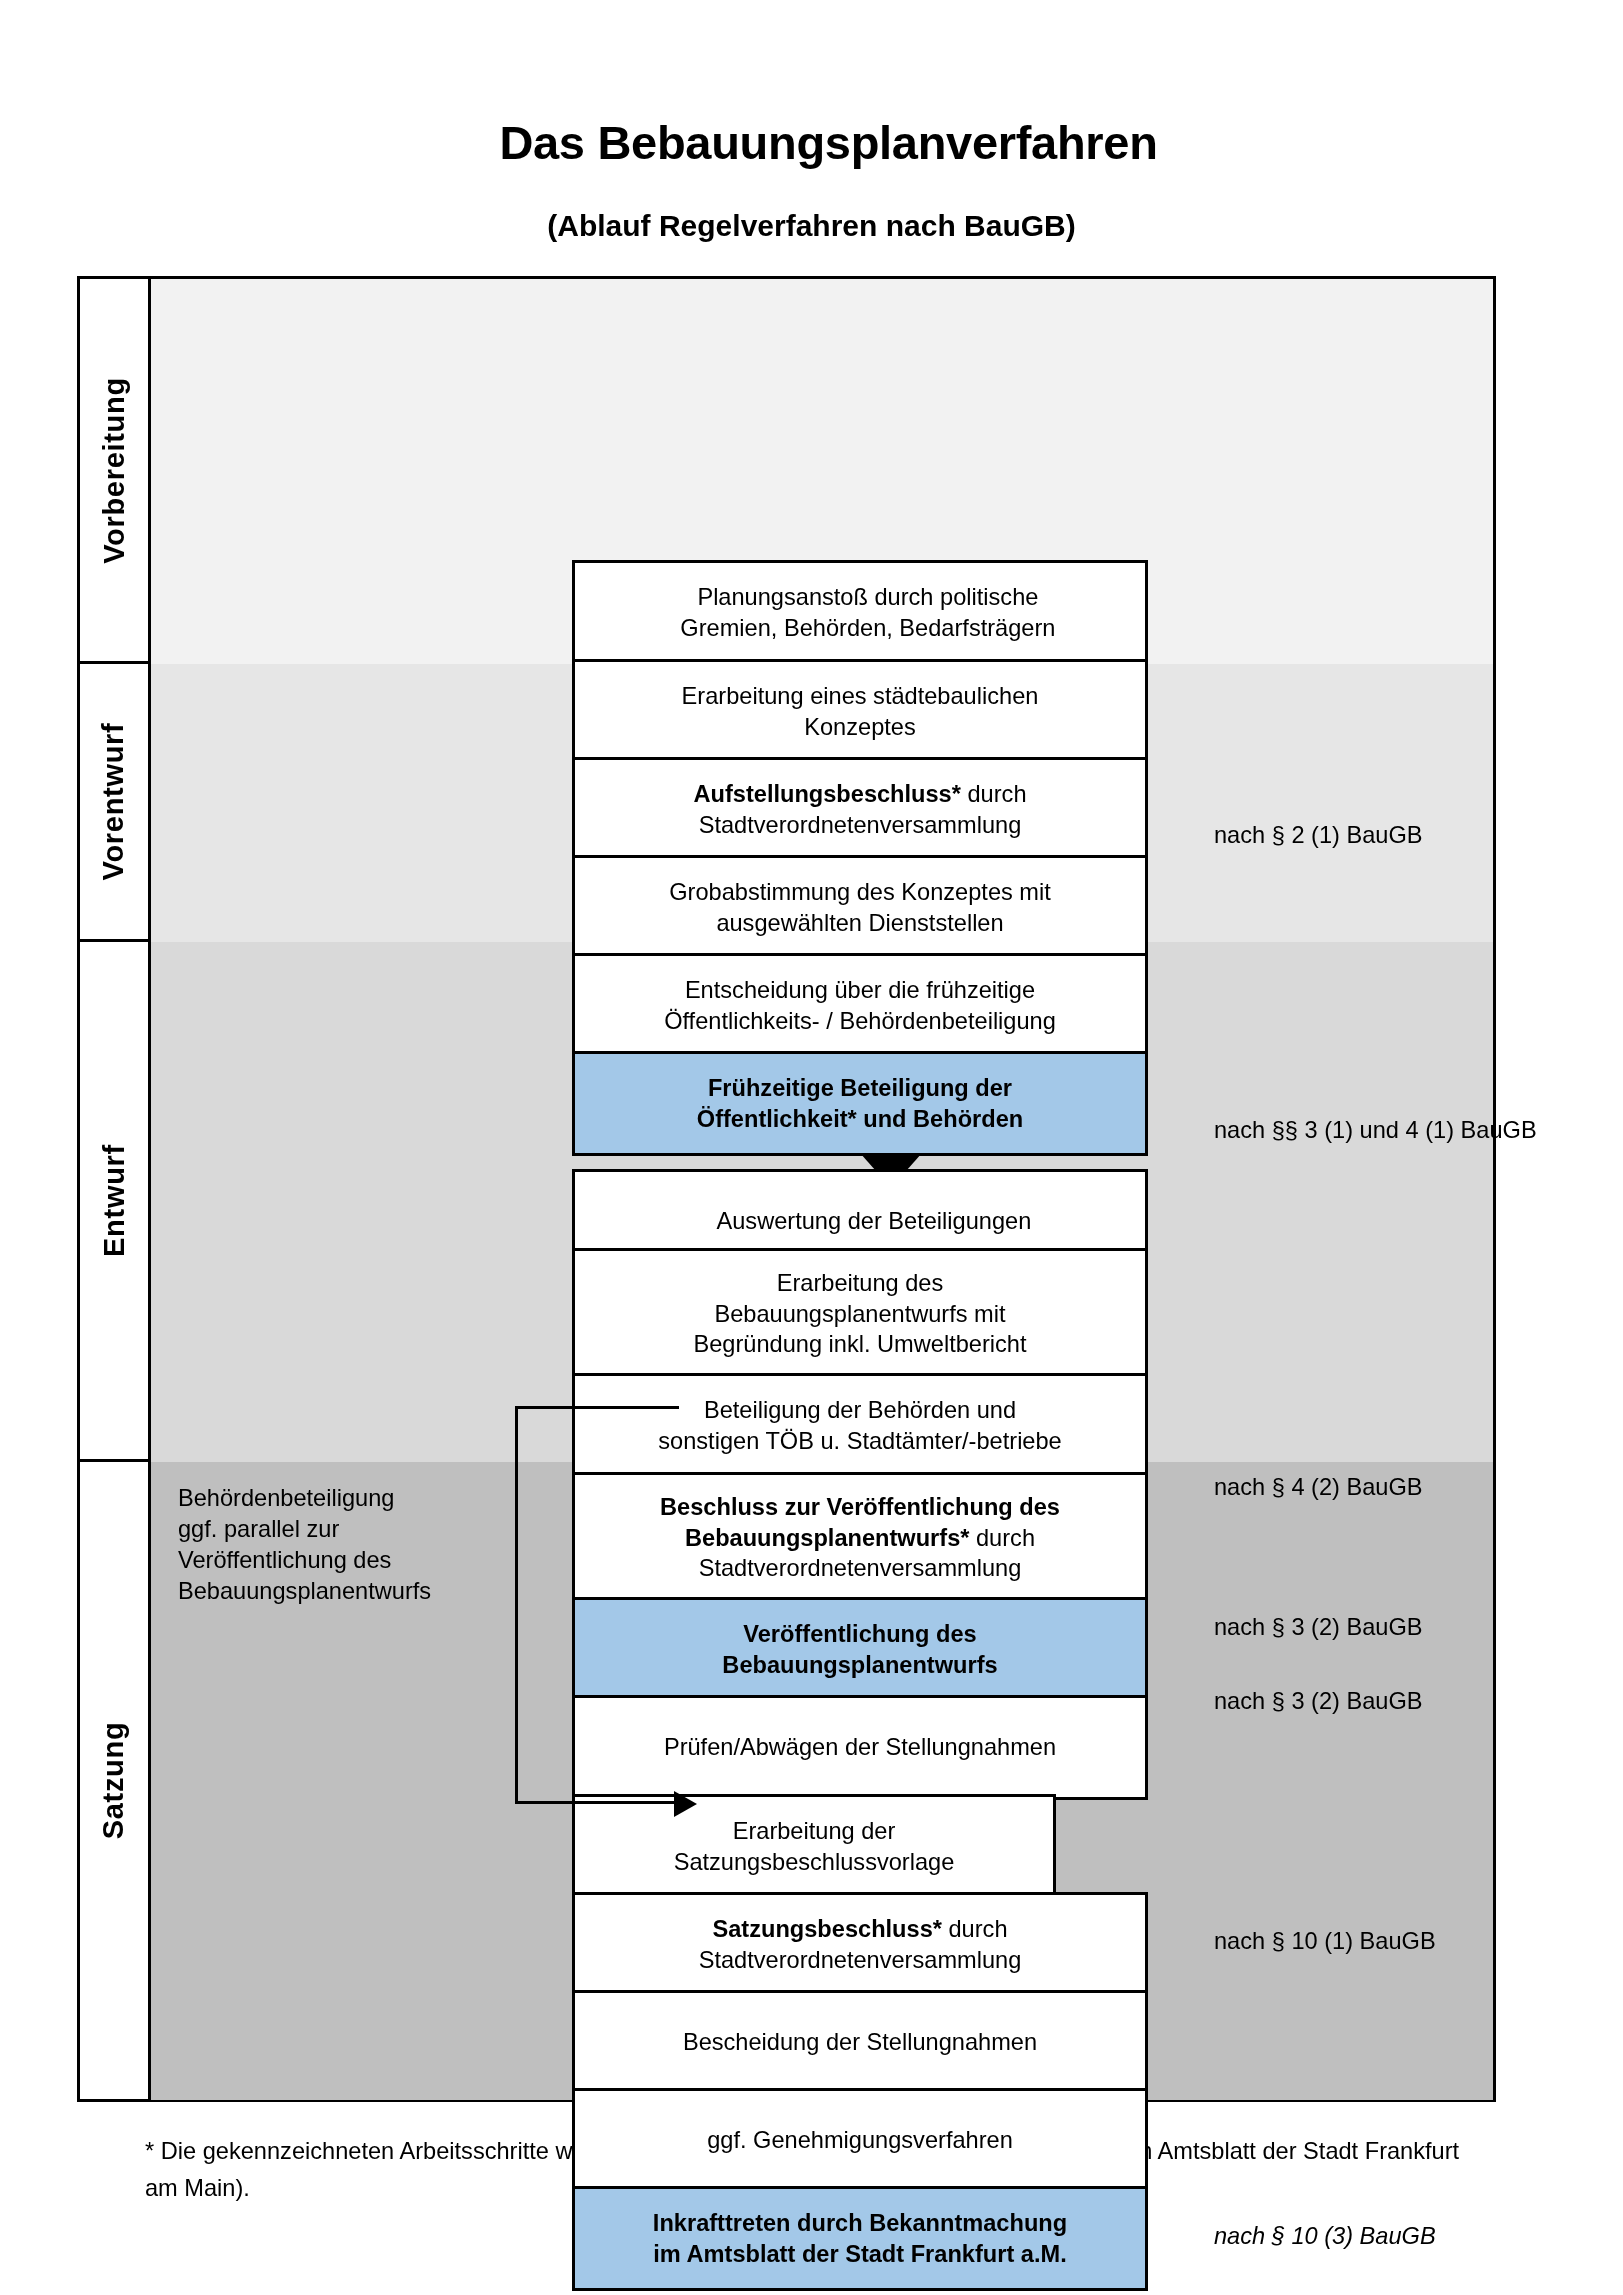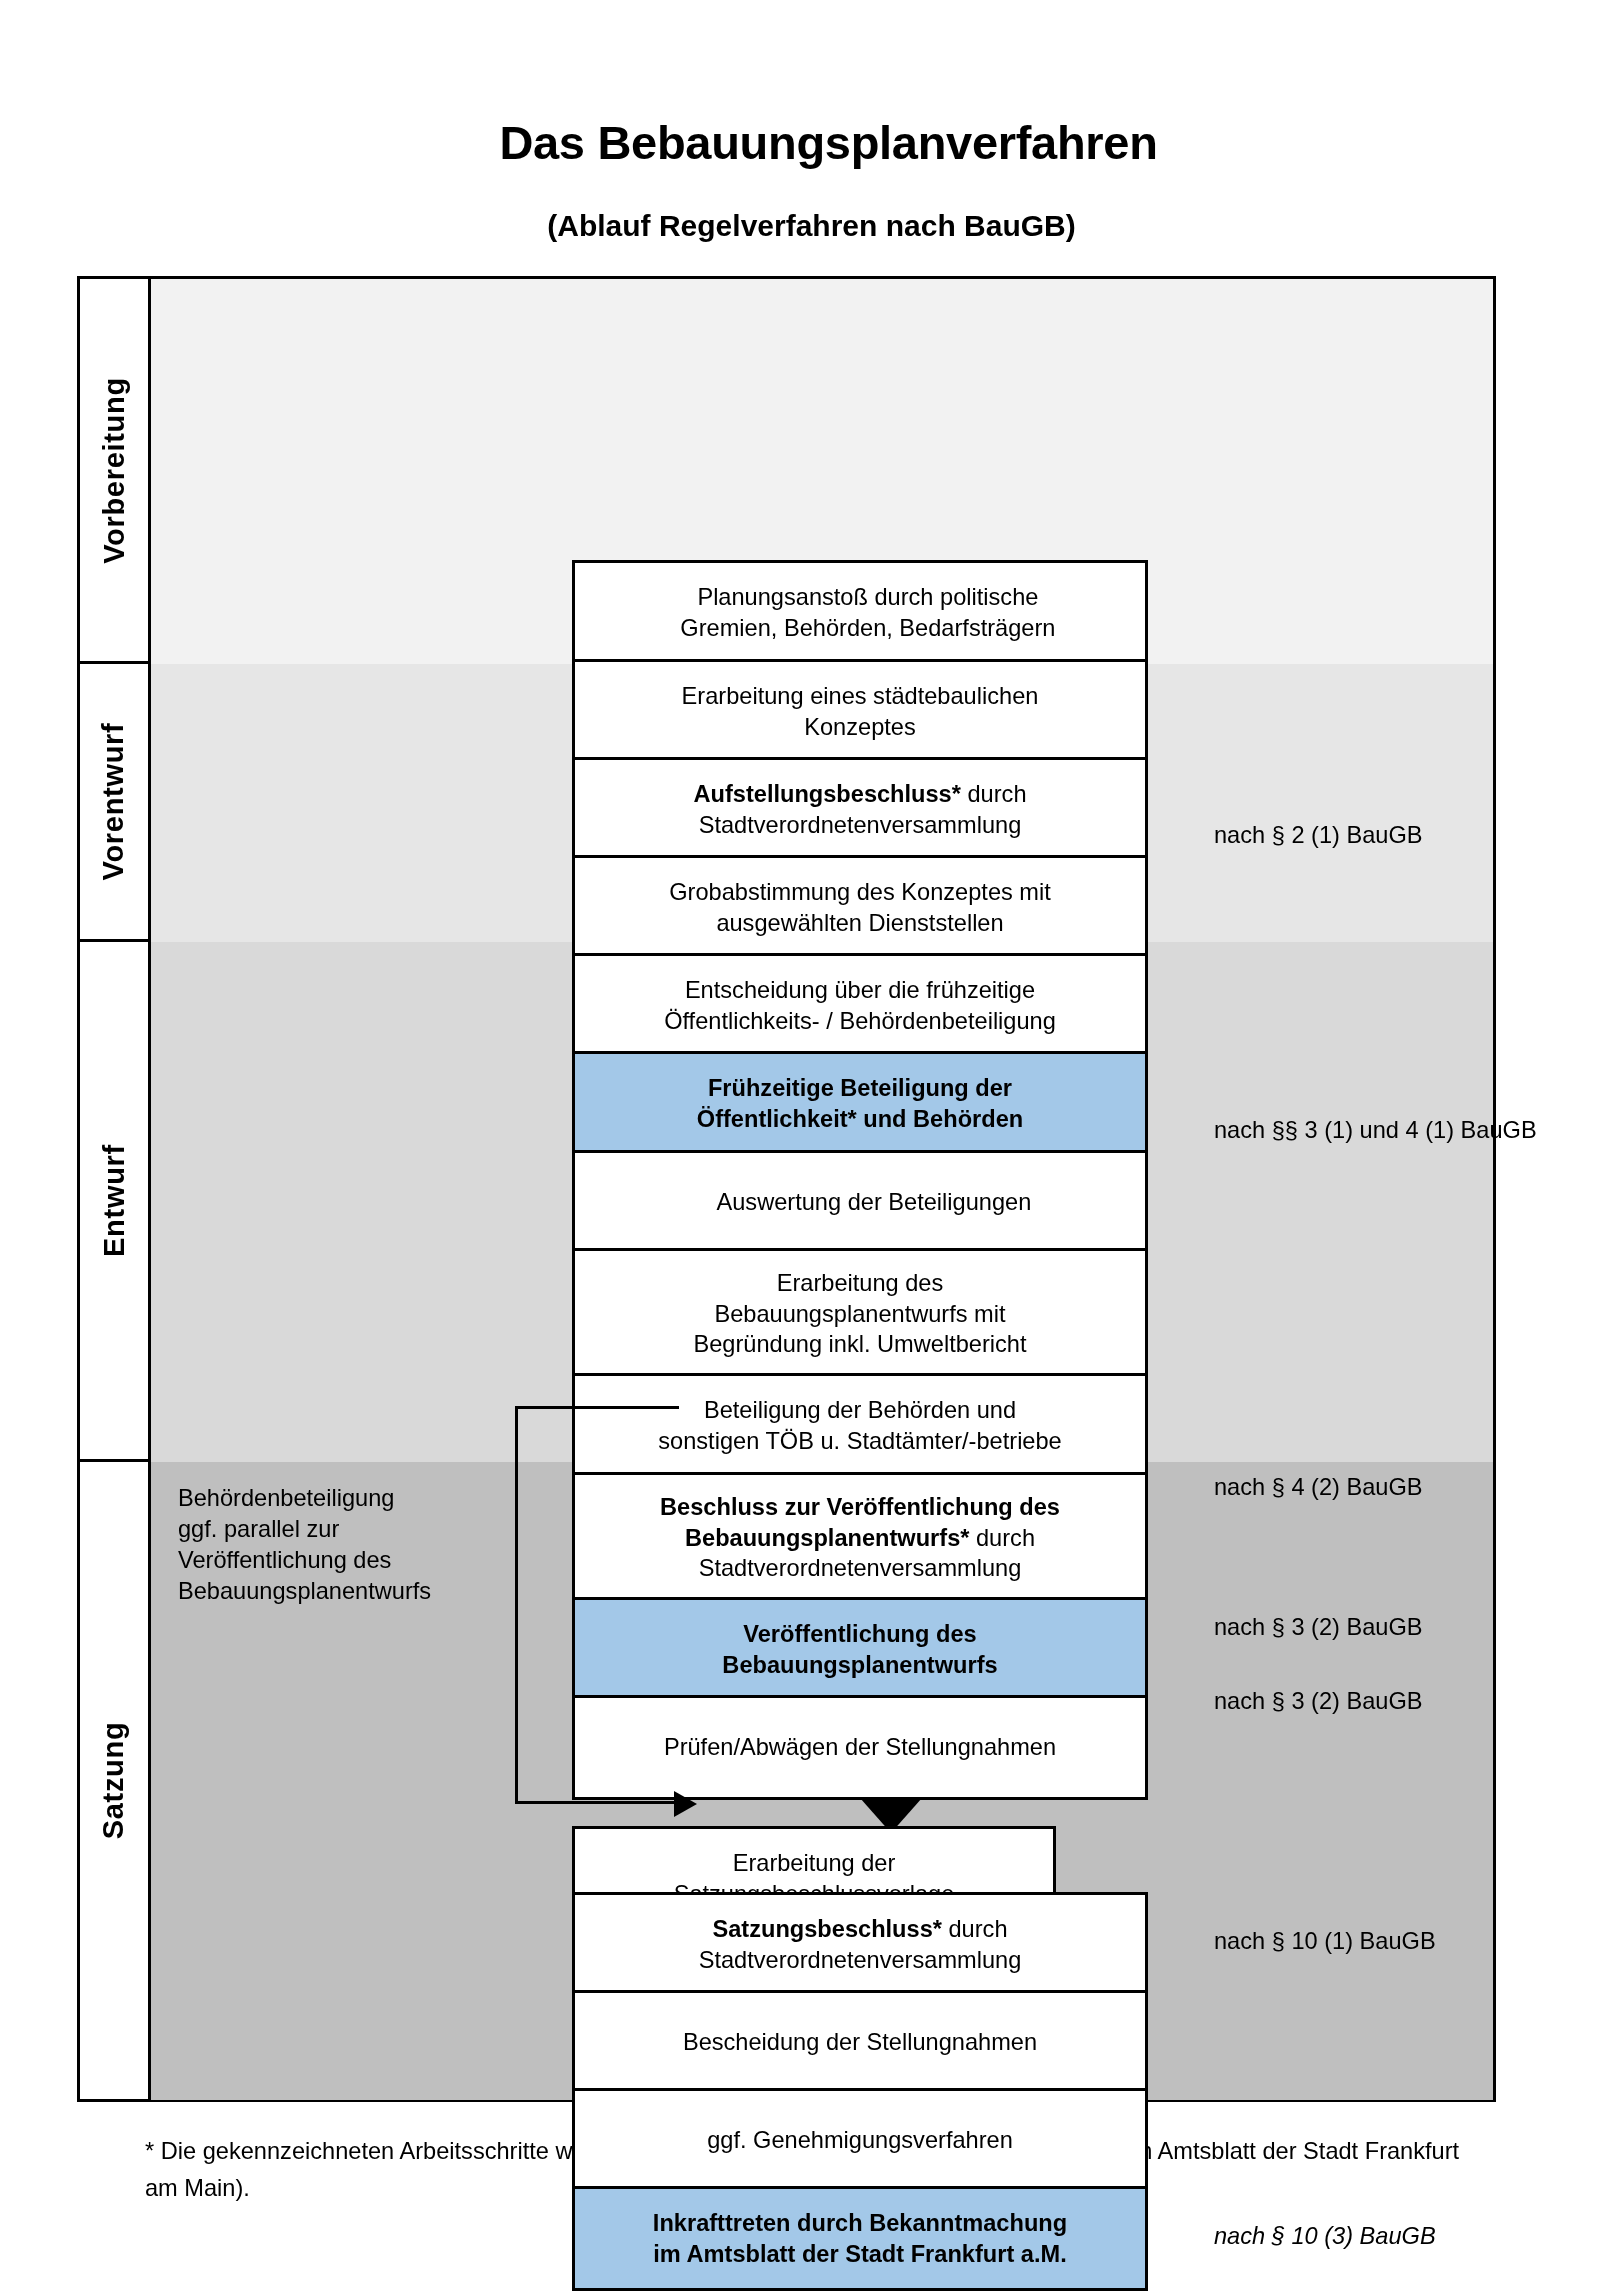--- a/index.html
+++ b/index.html
@@ -192,21 +192,21 @@
       </div>
     </div>
 
     <div class="box blue" style="left:492px; top:772px; width:576px; height:105px;">
       <div>
         <span>Frühzeitige Beteiligung der</span><br>
         <span>Öffentlichkeit* und Behörden</span>
       </div>
     </div>
 
-    <div class="box" style="left:492px; top:871px; width:576px; height:105px;padding-left:37px;">
+    <div class="box" style="left:492px; top:890px; width:576px; height:105px;padding-left:37px;">
       <div>
         <span>Auswertung der Beteiligungen</span>
       </div>
     </div>
 
     <div class="box" style="left:492px; top:969px; width:576px; height:132px;">
       <div>
         <span>Erarbeitung des</span><br>
         <span>Bebauungsplanentwurfs mit</span><br>
         <span>Begründung inkl. Umweltbericht</span>
@@ -234,21 +234,21 @@
         <span>Bebauungsplanentwurfs</span>
       </div>
     </div>
 
     <div class="box" style="left:492px; top:1416px; width:576px; height:105px;">
       <div>
         <span>Prüfen/Abwägen der Stellungnahmen</span>
       </div>
     </div>
 
-    <div class="box" style="left:492px; top:1515px; width:484px; height:105px;margin-top:32px;">
+    <div class="box" style="left:492px; top:1515px; width:484px; height:105px;">
       <div>
         <span>Erarbeitung der</span><br>
         <span>Satzungsbeschlussvorlage</span>
       </div>
     </div>
 
     <div class="box" style="left:492px; top:1613px; width:576px; height:105px;">
       <div>
         <b>Satzungsbeschluss*</b><span> durch</span><br>
         <span>Stadtverordnetenversammlung</span>

